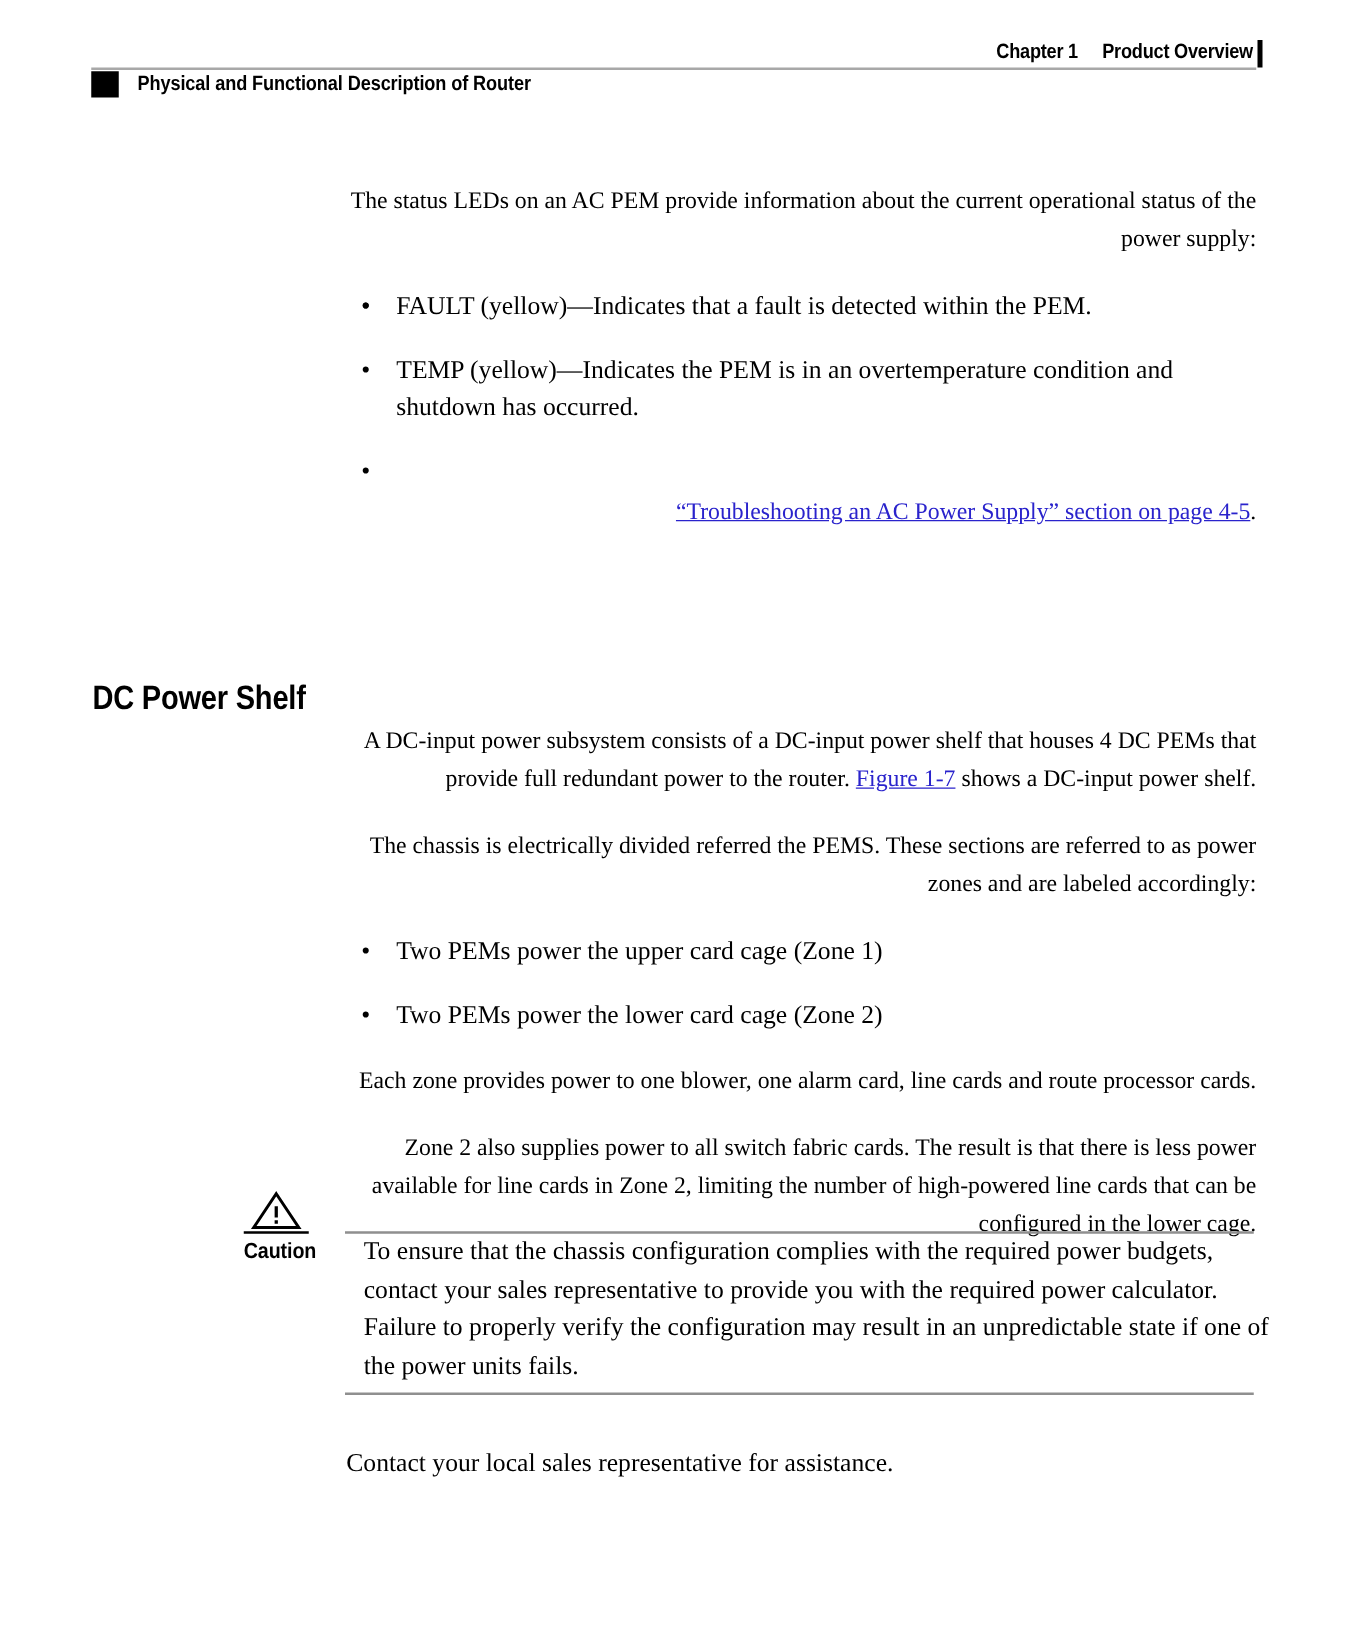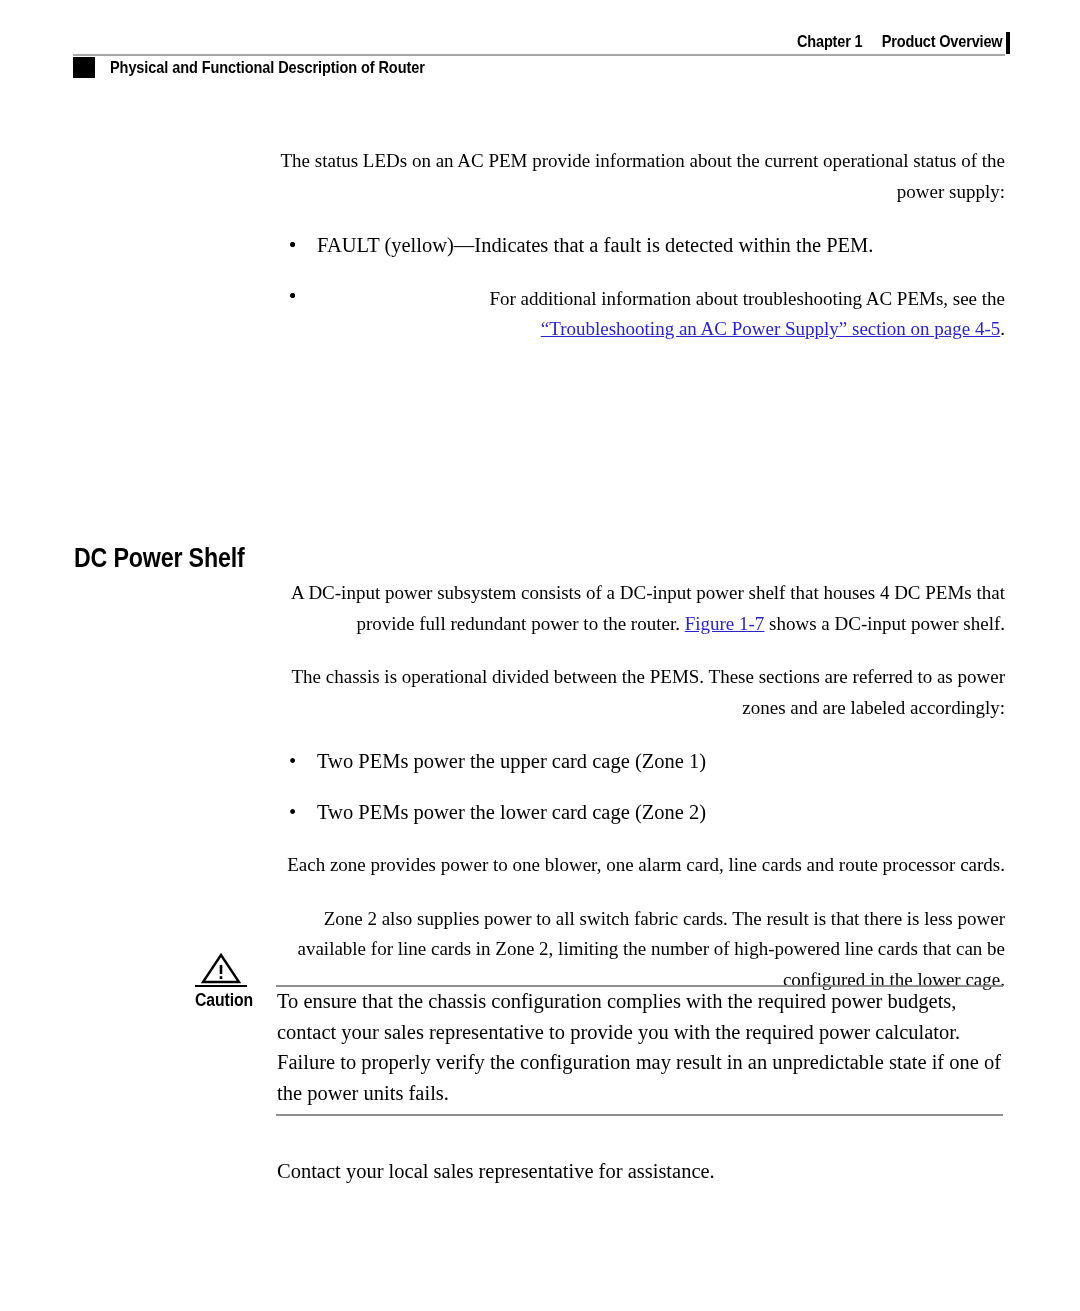--- a/index.html
+++ b/index.html
@@ -171,21 +171,21 @@
     font-family: "Liberation Sans Narrow", "Liberation Sans", sans-serif;
     font-weight: bold;
     font-size: 17.5px;
     letter-spacing: -0.1px;
     white-space: nowrap;
     transform: scaleX(0.9);
     transform-origin: left center;
   }
   .caution-body {
     position: absolute;
-    left: 82px;
+    left: 96px;
     top: 34px;
     width: 726px;
     font-size: 20.5px;
     line-height: 30.5px;
   }
   .caution-rule-bottom {
     position: absolute;
     left: 81px;
     top: 162px;
     width: 727px;
@@ -307,41 +307,41 @@
     <ul class="bullets">
       <li>
         <span class="bullet-dot">•</span>
       </li>
       <li>
         <span class="bullet-dot">•</span>
         <span>FAULT (yellow)—Indicates that a fault is detected within the PEM.</span>
       </li>
       <li>
         <span class="bullet-dot">•</span>
+        <span>TEMP (yellow)—Indicates the PEM is in an overtemperature condition and shutdown has occurred.</span>
       </li>
       <li>
         <span class="bullet-dot">•</span>
       </li>
     </ul>
 
     <p class="para">
-      <span>For additional information about troubleshooting AC PEMs, see the</span>
       <br>
       <a class="link" href="#">“Troubleshooting an AC Power Supply” section on page 4-5</a><span>.</span>
     </p>
 
   </div>
 
   <h2 class="heading-h2">DC Power Shelf</h2>
 
   <div class="content" style="top:578px;">
 
     <p class="para"><span>A DC-input power subsystem consists of a DC-input power shelf that houses 4 DC PEMs that provide full redundant power to the router. </span><a class="link" href="#">Figure 1-7</a><span> shows a DC-input power shelf.</span></p>
 
-    <p class="para">The chassis is operational divided between the PEMS. These sections are referred to as power zones and are labeled accordingly:</p>
+    <p class="para">The chassis is electrically divided referred the PEMS. These sections are referred to as power zones and are labeled accordingly:</p>
 
     <ul class="bullets">
       <li>
         <span class="bullet-dot">•</span>
         <span>Two PEMs power the upper card cage (Zone 1)</span>
       </li>
       <li>
         <span class="bullet-dot">•</span>
         <span>Two PEMs power the lower card cage (Zone 2)</span>
       </li>

